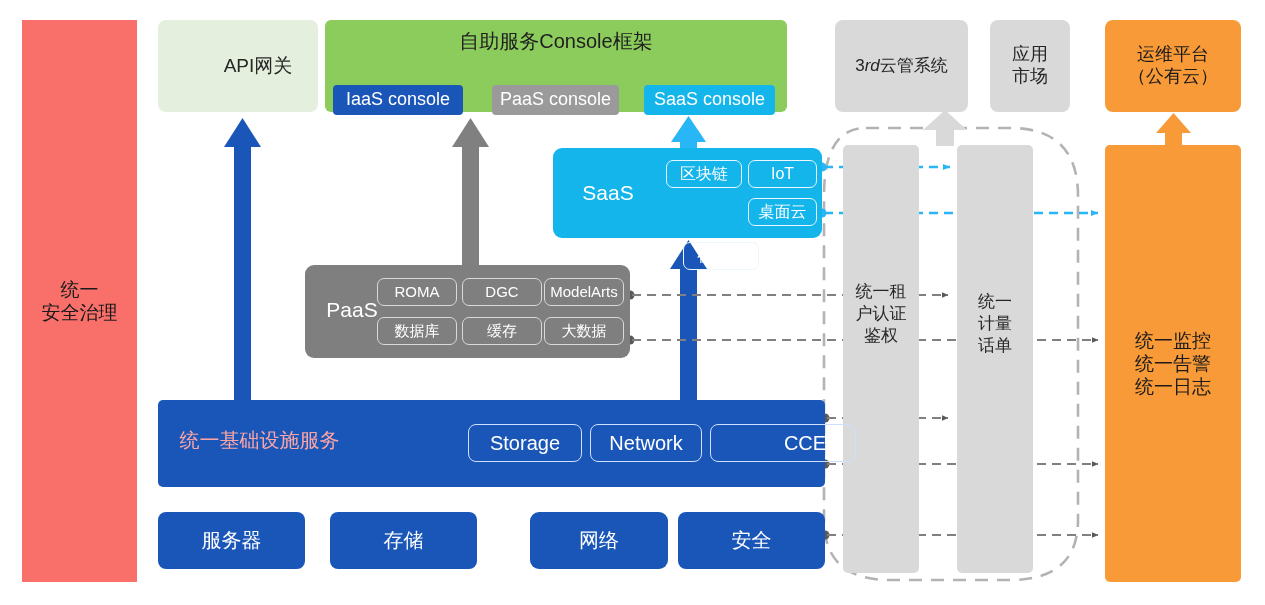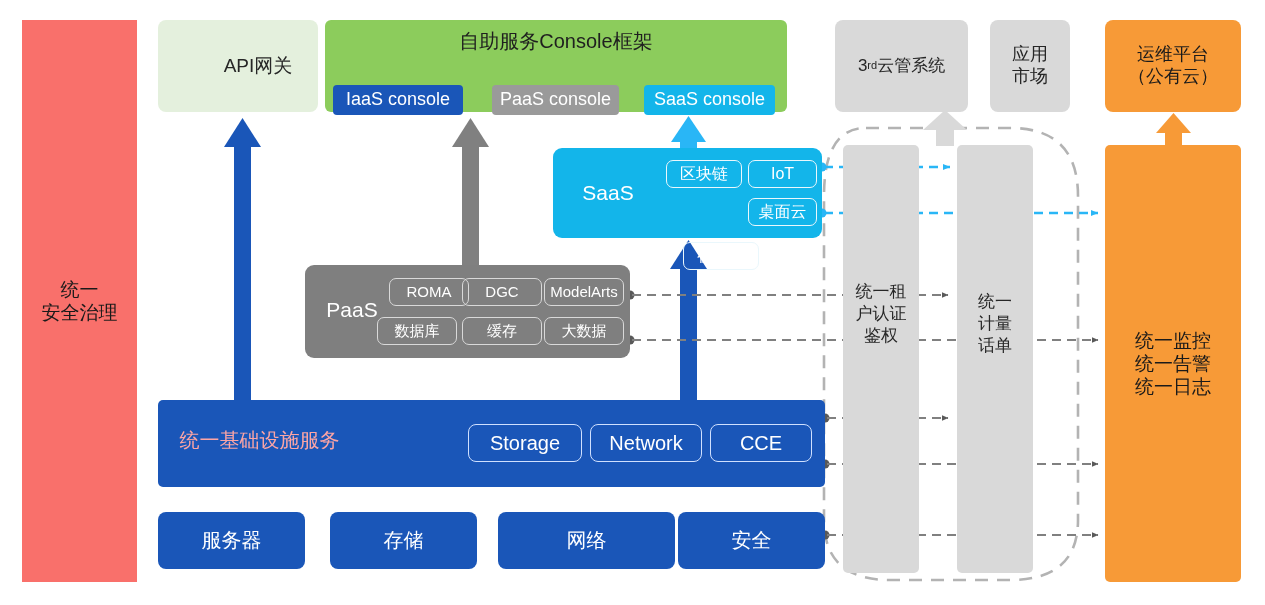--- a/index.html
+++ b/index.html
@@ -75,21 +75,21 @@
   #chip-iaas { left: 8px;   width: 130px; background: #1a56b8; }
   #chip-paas { left: 167px; width: 127px; background: #9a9a9a; }
   #chip-saas { left: 319px; width: 131px; background: #13b5ea; }
 
   
   #third-cloud {
     left: 835px; top: 20px; width: 133px; height: 92px;
     background: #d9d9d9; border-radius: 8px;
     color: #262626; font-size: 17px;
   }
-  #third-cloud sup { font-size: 11px; vertical-align: super; }
+  #third-cloud sup { font-size: 17px; vertical-align: super; font-style: italic; }
   #app-market {
     left: 990px; top: 20px; width: 80px; height: 92px;
     background: #d9d9d9; border-radius: 8px;
     color: #262626; font-size: 18px;
   }
 
   
   #ops-platform {
     left: 1105px; top: 20px; width: 136px; height: 92px;
     background: #f79a37; border-radius: 8px;
@@ -138,21 +138,21 @@
   }
   .paas-pill {
     position: absolute;
     height: 26px;
     border: 1.6px solid #d9d9d9;
     border-radius: 7px;
     color: #ffffff;
     font-size: 15px;
     display: flex; align-items: center; justify-content: center;
   }
-  #pill-roma      { left: 72px;  top: 13px; width: 78px; margin-left: 12px; }
+  #pill-roma      { left: 72px;  top: 13px; width: 78px; }
   #pill-dgc       { left: 157px; top: 13px; width: 78px; }
   #pill-modelarts { left: 239px; top: 13px; width: 78px; }
   #pill-db        { left: 72px;  top: 52px; width: 78px; }
   #pill-cache     { left: 157px; top: 52px; width: 78px; }
   #pill-bigdata   { left: 239px; top: 52px; width: 78px; }
 
   
   #infra-bar {
     left: 158px; top: 400px; width: 667px; height: 87px;
     background: #1a56b8; border-radius: 5px;
@@ -164,32 +164,32 @@
   }
   .infra-pill {
     position: absolute; top: 24px; height: 36px;
     border: 1.6px solid #cfe0ff; border-radius: 8px;
     color: #ffffff; font-size: 20px;
     display: flex; align-items: center; justify-content: center;
   }
   #pill-compute { left: 186px; width: 114px; }
   #pill-storage { left: 310px; width: 112px; }
   #pill-network { left: 432px; width: 110px; }
-  #pill-cce     { left: 552px; width: 100px; }
+  #pill-cce     { left: 552px; width: 100px; padding-left: 44px; }
 
   
   .bottom-box {
     position: absolute; top: 512px; height: 57px;
     background: #1a56b8; border-radius: 8px;
     color: #ffffff; font-size: 20px;
     display: flex; align-items: center; justify-content: center;
   }
   #bottom-server  { left: 158px; width: 147px; }
   #bottom-storage { left: 330px; width: 147px; }
-  #bottom-network { left: 498px; width: 177px; }
+  #bottom-network { left: 530px; width: 138px; border-radius: 9px; }
   #bottom-sec     { left: 678px; width: 147px; }
 
   
   .gray-col {
     position: absolute;
     background: #d9d9d9;
     border-radius: 5px;
     color: #262626;
     font-size: 17px;
     text-align: center;

